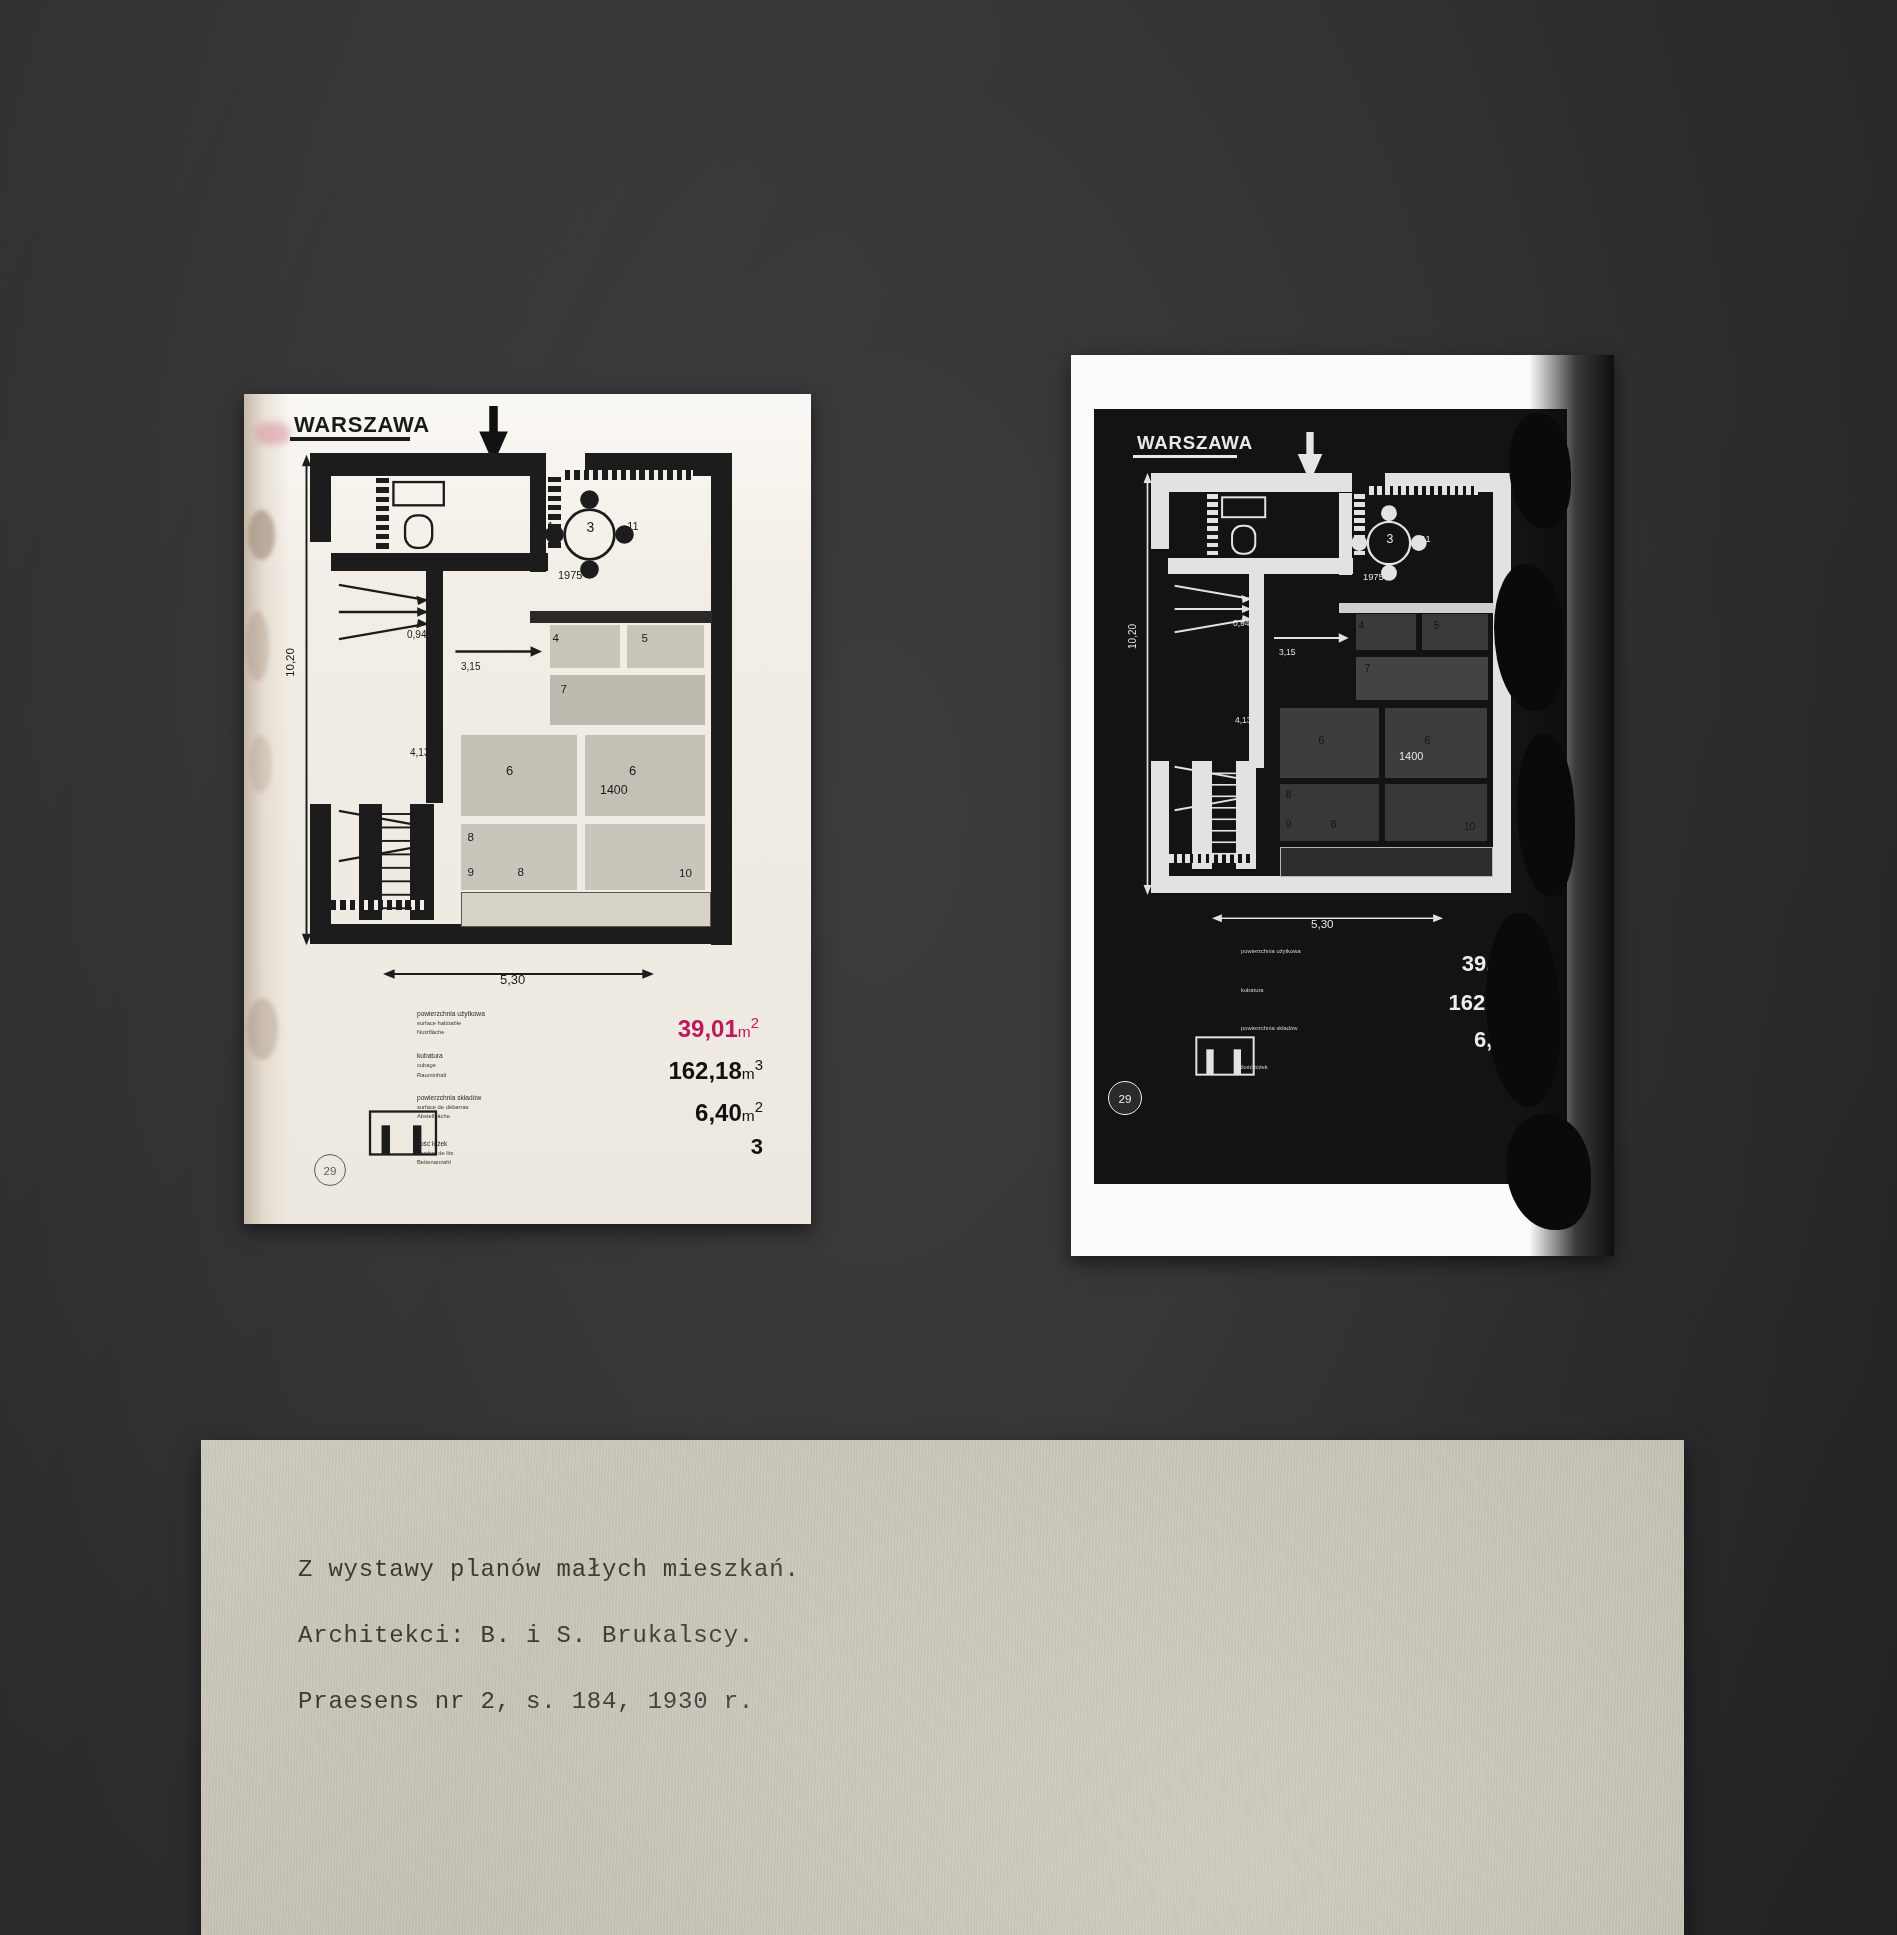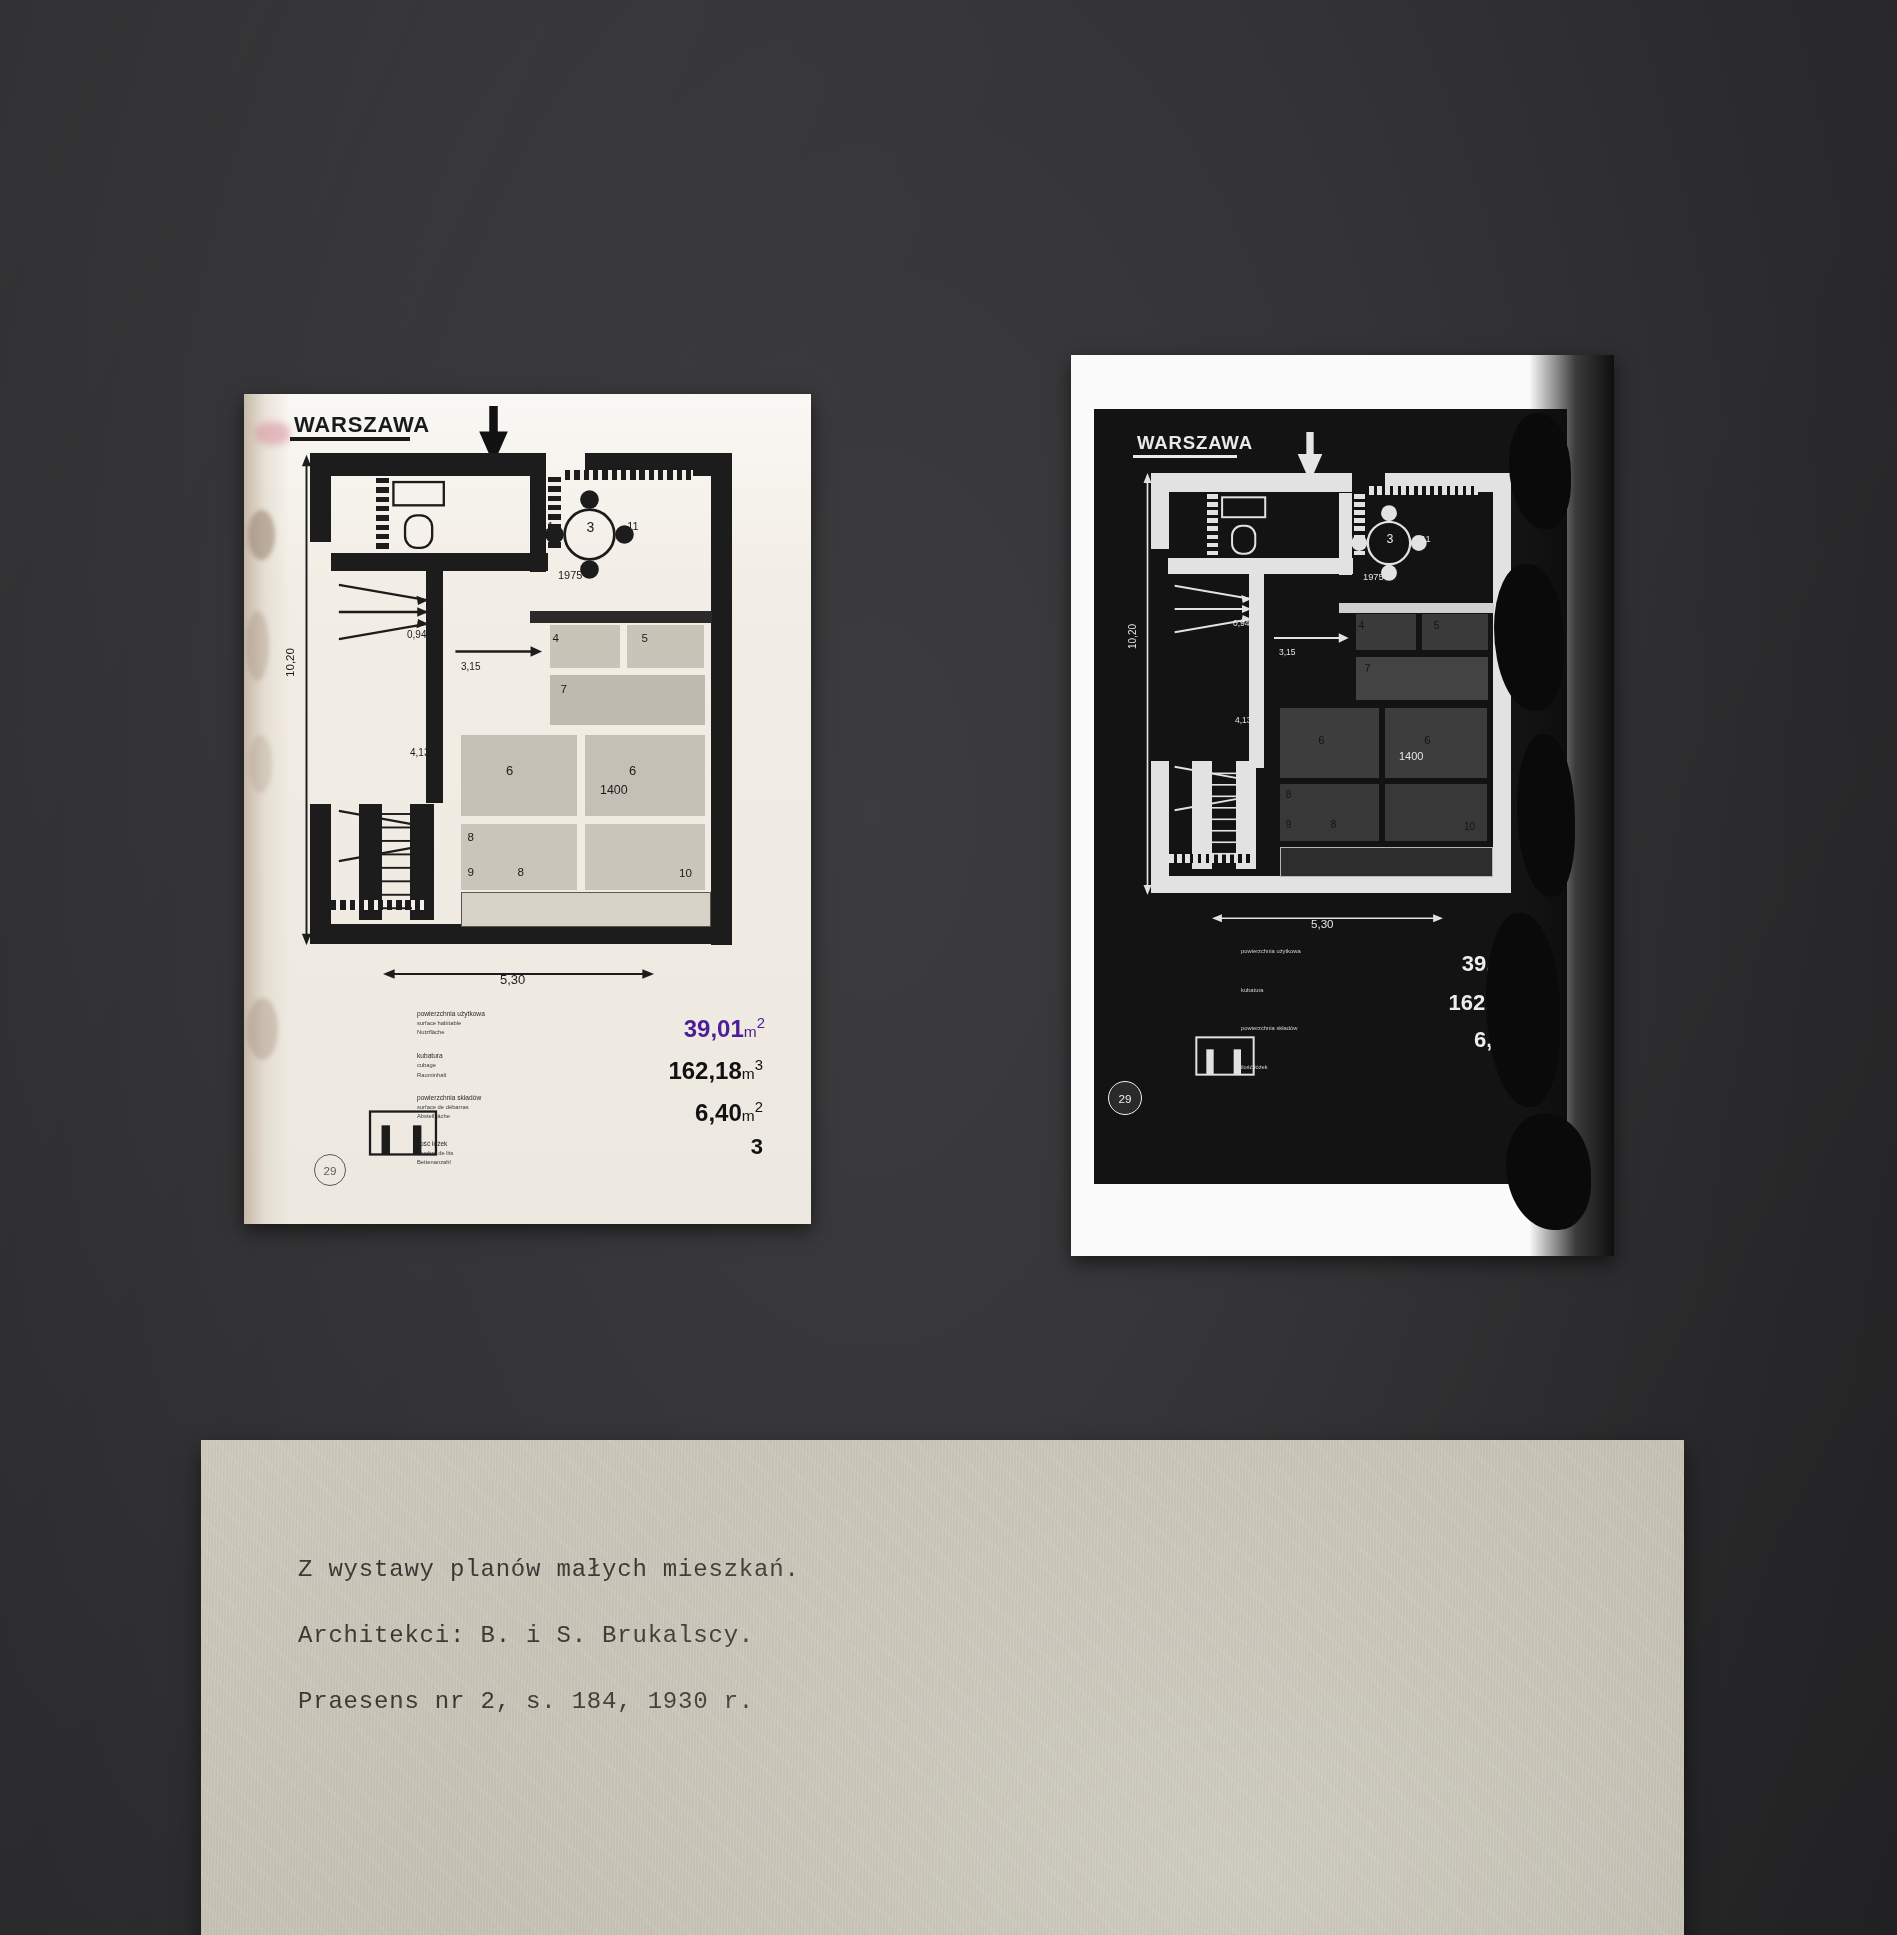--- a/index.html
+++ b/index.html
@@ -307,21 +307,21 @@
       </svg>
       <div class="dimlabel" style="left:39px; top:283px; font-size:11.6px; color:#1b1b1b; transform:rotate(-90deg); transform-origin:left top;">10,20</div>
 
       <svg class="ink" style="left:139px; top:569px;" width="271" height="22" viewBox="0 0 700 56">
         <line x1="14" y1="28" x2="686" y2="28" stroke="#1c1c1c" stroke-width="5"></line>
         <polygon points="0,28 30,16 30,40" fill="#1c1c1c"></polygon>
         <polygon points="700,28 670,16 670,40" fill="#1c1c1c"></polygon>
       </svg>
       <div class="dimlabel" style="left:256px; top:578px; font-size:13px; color:#1b1b1b;">5,30</div>
 
-      <div class="area-row" style="left:273px; top:621px; width:248px; font-size:24px; color:#4c1d95;">
+      <div class="area-row" style="left:267px; top:621px; width:248px; font-size:24px; color:#be185d;">
         <span class="area-val">39,01</span><span style="font-size:15.5px;">m</span><span class="area-sup">2</span>
       </div>
       <div class="legend-line" style="left:173px; top:616px; font-size:6.6px; color:#2a2a2a;">powierzchnia użytkowa</div>
       <div class="legend-line" style="left:173px; top:626px; font-size:5.8px; color:#3a3a3a;">surface habitable</div>
       <div class="legend-line" style="left:173px; top:635px; font-size:5.8px; color:#3a3a3a;">Nutzfläche</div>
 
       <div class="area-row" style="left:256px; top:663px; width:263px; font-size:24px; color:#111;">
         <span class="area-val">162,18</span><span style="font-size:15.5px;">m</span><span class="area-sup">3</span>
       </div>
       <div class="legend-line" style="left:173px; top:658px; font-size:6.6px; color:#2a2a2a;">kubatura</div>

